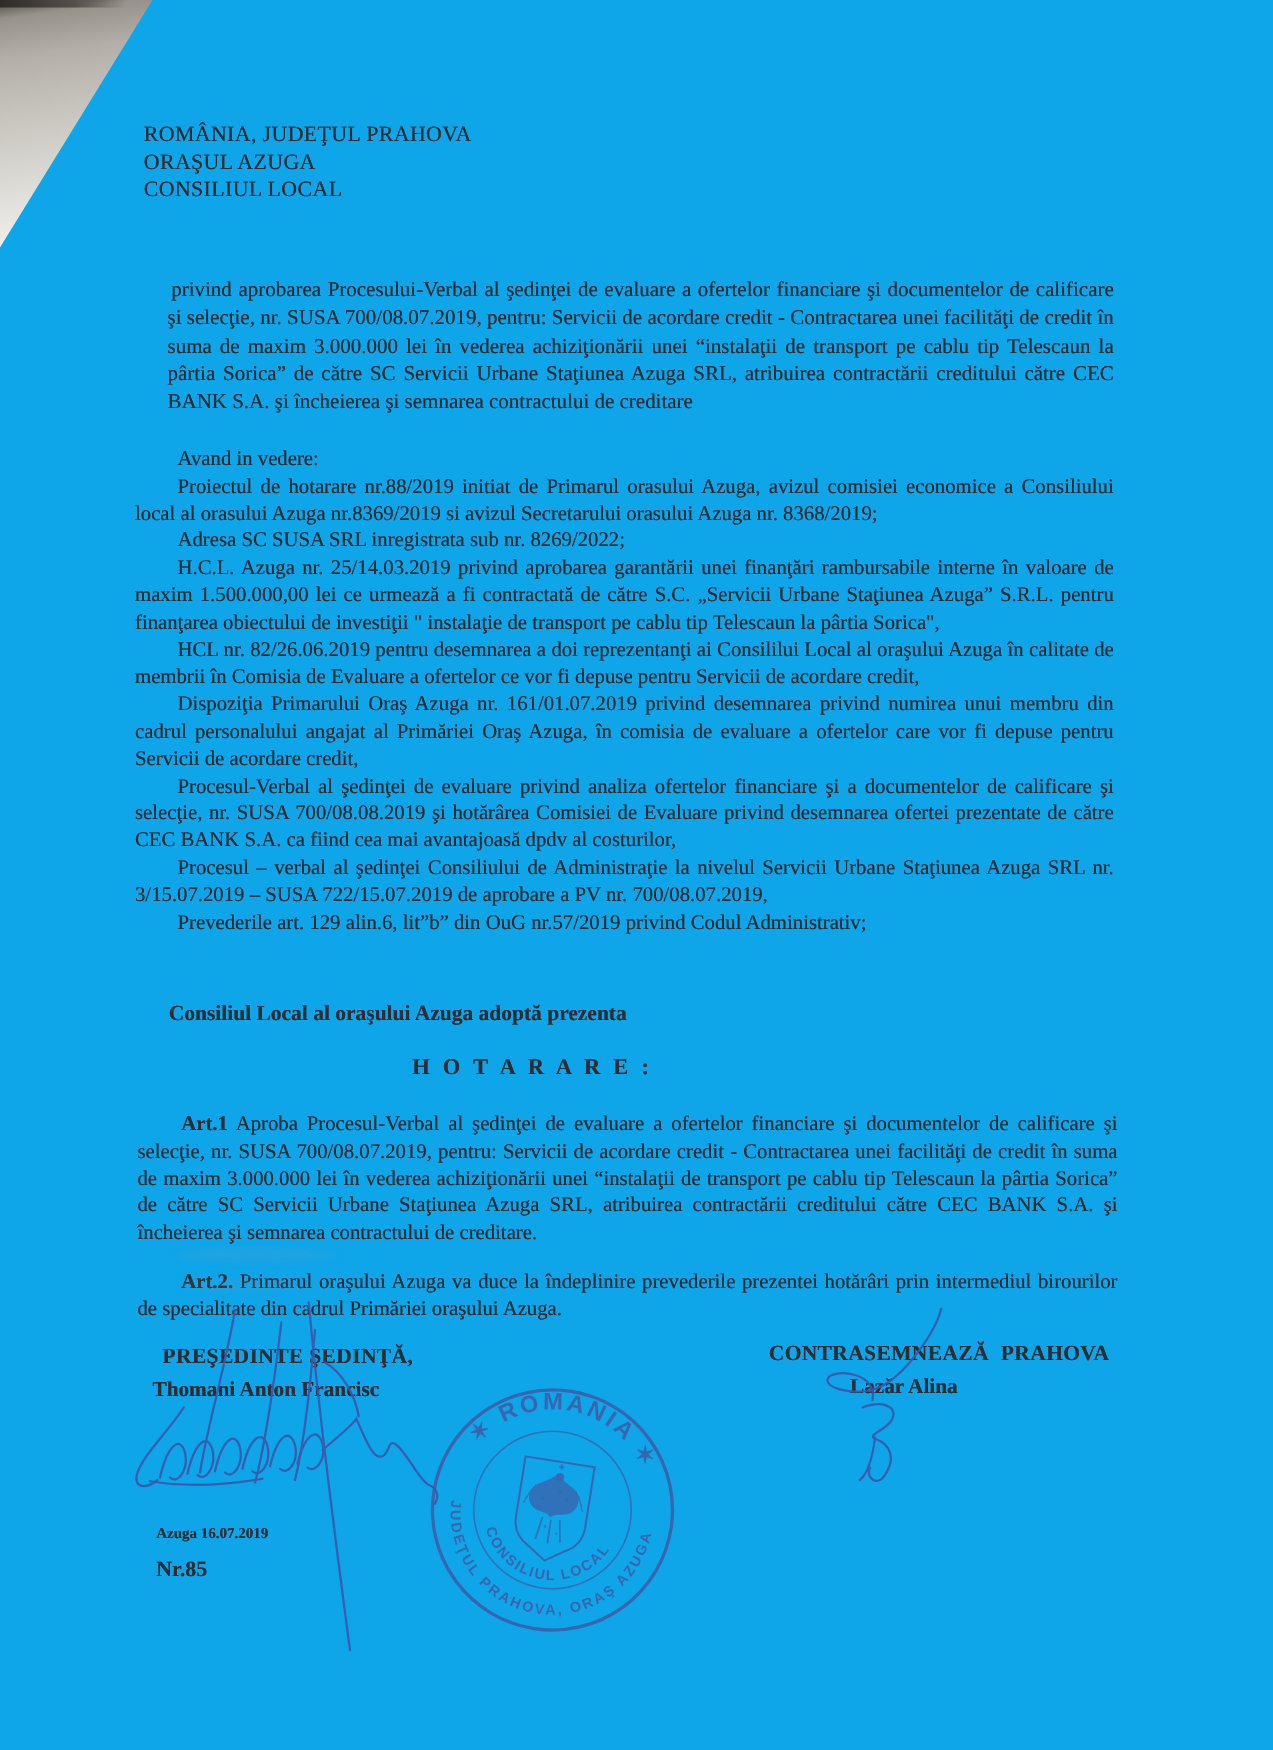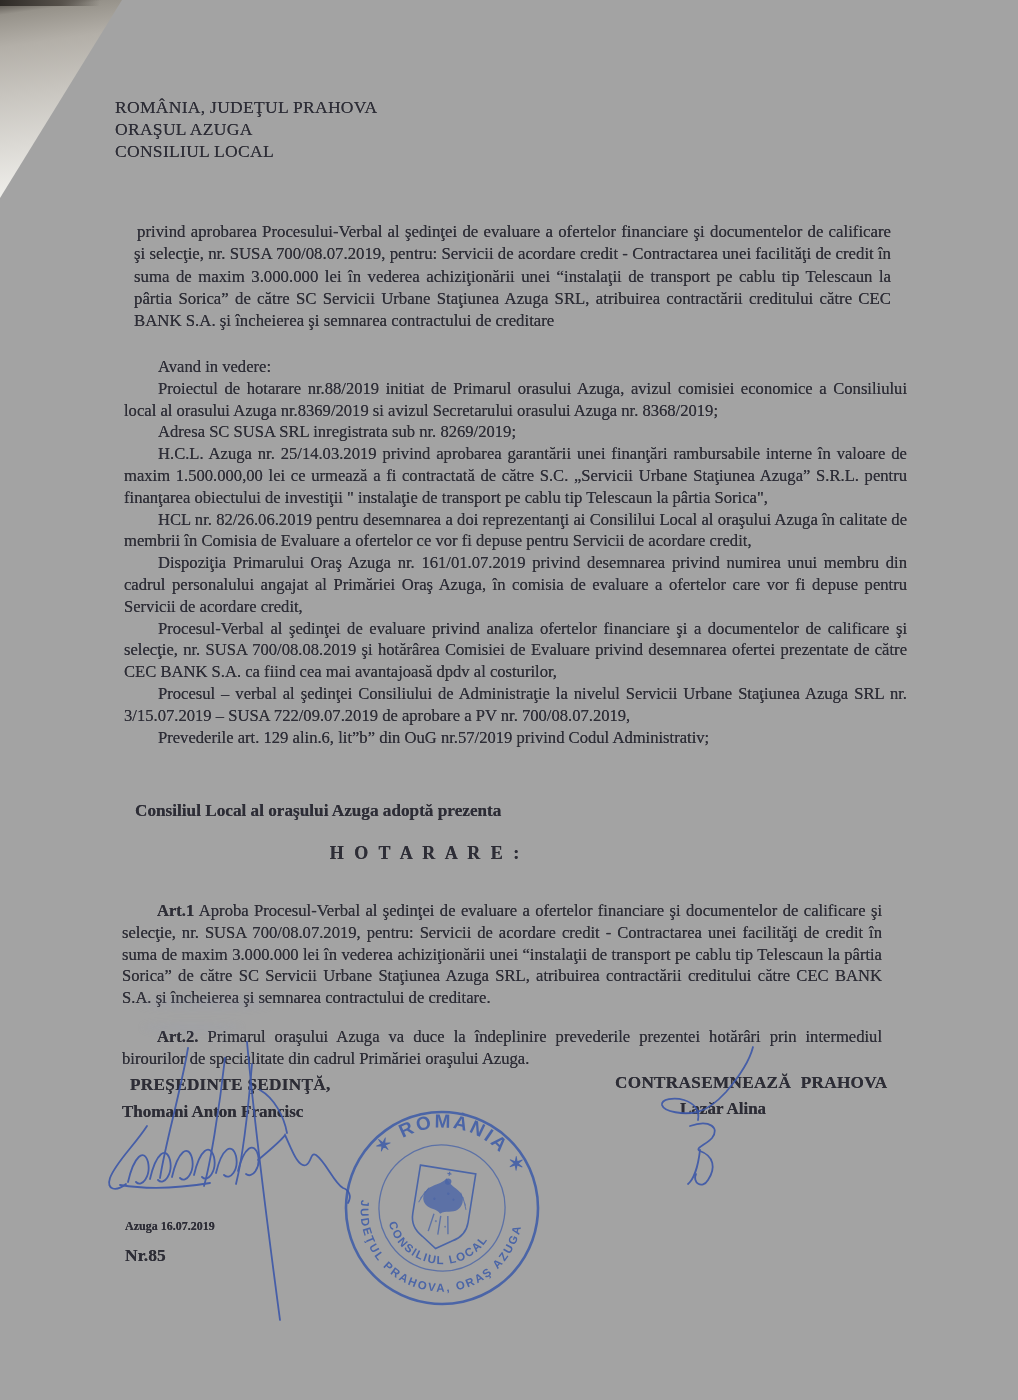--- a/index.html
+++ b/index.html
@@ -1,44 +1,44 @@
 <!DOCTYPE html>
 <html><head>
 <meta charset="utf-8">
 <style>
   html,body{margin:0;padding:0;background:#e9e9e7;}
   .page{
     position:relative;
     width:1018px;height:1400px;
     margin:0 auto;
-    background:#a3a3a3;
+    background:#0ea5e9;
     overflow:hidden;
     font-family:"Liberation Serif", serif;
     color:#2d2d36;
   }
   
   .corner-fold{
     position:absolute;top:0;left:0;width:122px;height:198px;
     background:linear-gradient(172deg,#4a453f 0%,#96928a 7%,#b3afa8 22%,#c8c5bf 45%,#dbd9d4 68%,#efeeea 92%);
     clip-path:polygon(0 0,100% 0,0 100%);
   }
   .corner-edge{
     position:absolute;top:0;left:0;width:100px;height:6px;
     background:linear-gradient(90deg,#2e2a26 0%,#55504a 60%,rgba(85,80,74,0) 100%);
   }
   .txt{position:absolute;font-size:16.6px;line-height:21.8px;text-shadow:0 0 0.5px rgba(45,45,54,0.85);}
   .header{top:96px;left:115px;font-size:17.5px;line-height:22px;letter-spacing:.3px;}
   .doc-title{top:170px;left:115px;width:682px;text-align:center;font-weight:bold;font-size:18.5px;letter-spacing:.8px;}
   .subtitle{top:193px;left:134px;width:757px;text-align:justify;text-indent:3px;line-height:22.3px;font-size:16.8px;margin-top:28px;}
-  .recitals{top:356px;left:124px;width:783px;text-align:justify;}
+  .recitals{top:356px;left:108px;width:783px;text-align:justify;}
   .recitals p{margin:0;text-indent:34px;}
   .adoption{top:800px;left:135px;font-weight:bold;font-size:17.2px;}
   .decision-heading{top:843px;left:115px;width:622px;text-align:center;font-weight:bold;font-size:18px;letter-spacing:3px;}
   .articles{top:888px;left:110px;width:784px;text-align:justify;}
-  .articles p{margin:12px;text-indent:35px;}
+  .articles p{margin:0;text-indent:35px;}
   .articles p.article-2{margin-top:17px;}
   .sig-left-role{top:1074px;left:130px;font-weight:bold;font-size:17.2px;letter-spacing:.3px;}
   .sig-left-name{top:1101px;left:122px;font-weight:bold;font-size:17px;}
   .sig-right-role{top:1072px;left:615px;font-weight:bold;font-size:17.2px;word-spacing:5px;letter-spacing:.3px;}
   .sig-right-name{top:1098px;left:680px;font-weight:bold;font-size:17px;}
   .footer-date{top:1216px;left:125px;font-weight:bold;font-size:12px;}
   .footer-number{top:1245px;left:125px;font-weight:bold;font-size:17.5px;}
   .smudge{position:absolute;border-radius:50%;filter:blur(3px);}
   .smudge-1{top:998px;left:140px;width:130px;height:12px;background:rgba(150,160,190,.12);}
   .smudge-2{top:1022px;left:142px;width:100px;height:11px;background:rgba(150,160,190,.10);}
@@ -58,26 +58,26 @@
     <div>ORAŞUL AZUGA</div>
     <div>CONSILIUL LOCAL</div>
   </div>
 
 
   <p class="txt subtitle">privind aprobarea Procesului-Verbal al şedinţei de evaluare a  ofertelor financiare şi  documentelor de calificare şi selecţie, nr. SUSA 700/08.07.2019, pentru: Servicii de acordare credit - Contractarea unei facilităţi de credit în suma de maxim 3.000.000 lei în vederea achiziţionării unei “instalaţii de transport pe cablu tip Telescaun la pârtia Sorica” de către SC Servicii Urbane Staţiunea Azuga SRL, atribuirea contractării creditului către CEC BANK S.A. şi încheierea şi semnarea contractului de creditare</p>
 
   <div class="txt recitals">
     <p>Avand in vedere:</p>
     <p>Proiectul de hotarare nr.88/2019 initiat de Primarul orasului Azuga,  avizul comisiei economice  a Consiliului local al orasului Azuga nr.8369/2019 si avizul Secretarului orasului Azuga nr. 8368/2019;</p>
-    <p>Adresa SC SUSA SRL inregistrata sub nr. 8269/2019;</p>
+    <p>Adresa SC SUSA SRL inregistrata sub nr. 8269/2022;</p>
     <p>H.C.L. Azuga nr. 25/14.03.2019 privind aprobarea garantării unei finanţări rambursabile interne în valoare de maxim 1.500.000,00 lei ce urmează a fi contractată de către S.C. „Servicii Urbane Staţiunea Azuga” S.R.L. pentru finanţarea obiectului de investiţii " instalaţie de transport pe cablu tip Telescaun la pârtia Sorica",</p>
     <p>HCL nr. 82/26.06.2019 pentru desemnarea a doi reprezentanţi ai Consililui Local al oraşului Azuga în calitate de membrii în Comisia de Evaluare a ofertelor ce vor fi depuse pentru Servicii de acordare credit,</p>
     <p>Dispoziţia Primarului Oraş Azuga nr. 161/01.07.2019 privind desemnarea  privind numirea unui membru din cadrul personalului angajat al Primăriei Oraş Azuga, în comisia de evaluare a ofertelor care vor fi depuse pentru Servicii de acordare credit,</p>
     <p>Procesul-Verbal al şedinţei de evaluare privind analiza ofertelor financiare şi a documentelor de calificare şi selecţie, nr. SUSA 700/08.08.2019 şi hotărârea Comisiei de Evaluare privind desemnarea ofertei prezentate de către CEC BANK S.A. ca fiind cea mai avantajoasă dpdv al costurilor,</p>
-    <p>Procesul – verbal al şedinţei Consiliului de Administraţie la nivelul Servicii Urbane Staţiunea Azuga SRL nr. 3/15.07.2019 – SUSA 722/09.07.2019 de aprobare a PV nr. 700/08.07.2019,</p>
+    <p>Procesul – verbal al şedinţei Consiliului de Administraţie la nivelul Servicii Urbane Staţiunea Azuga SRL nr. 3/15.07.2019 – SUSA 722/15.07.2019 de aprobare a PV nr. 700/08.07.2019,</p>
     <p>Prevederile art. 129 alin.6, lit”b” din OuG nr.57/2019 privind Codul Administrativ;</p>
   </div>
 
   <div class="txt adoption">Consiliul Local al oraşului Azuga adoptă prezenta</div>
 
   <div class="txt decision-heading">H O T A R A R E :</div>
 
   <div class="txt articles">
     <p><b>Art.1</b><span> Aproba Procesul-Verbal al şedinţei de evaluare a  ofertelor financiare şi  documentelor de calificare şi selecţie, nr. SUSA 700/08.07.2019, pentru: Servicii de acordare credit - Contractarea unei facilităţi de credit în suma de maxim 3.000.000 lei în vederea achiziţionării unei “instalaţii de transport pe cablu tip Telescaun la pârtia Sorica” de către SC Servicii Urbane Staţiunea Azuga SRL, atribuirea contractării creditului către CEC BANK S.A. şi încheierea şi semnarea contractului de creditare.</span></p>
     <p class="article-2"><b>Art.2.</b><span> Primarul oraşului Azuga va duce la îndeplinire prevederile prezentei hotărâri prin intermediul birourilor de specialitate din cadrul Primăriei oraşului Azuga.</span></p>

